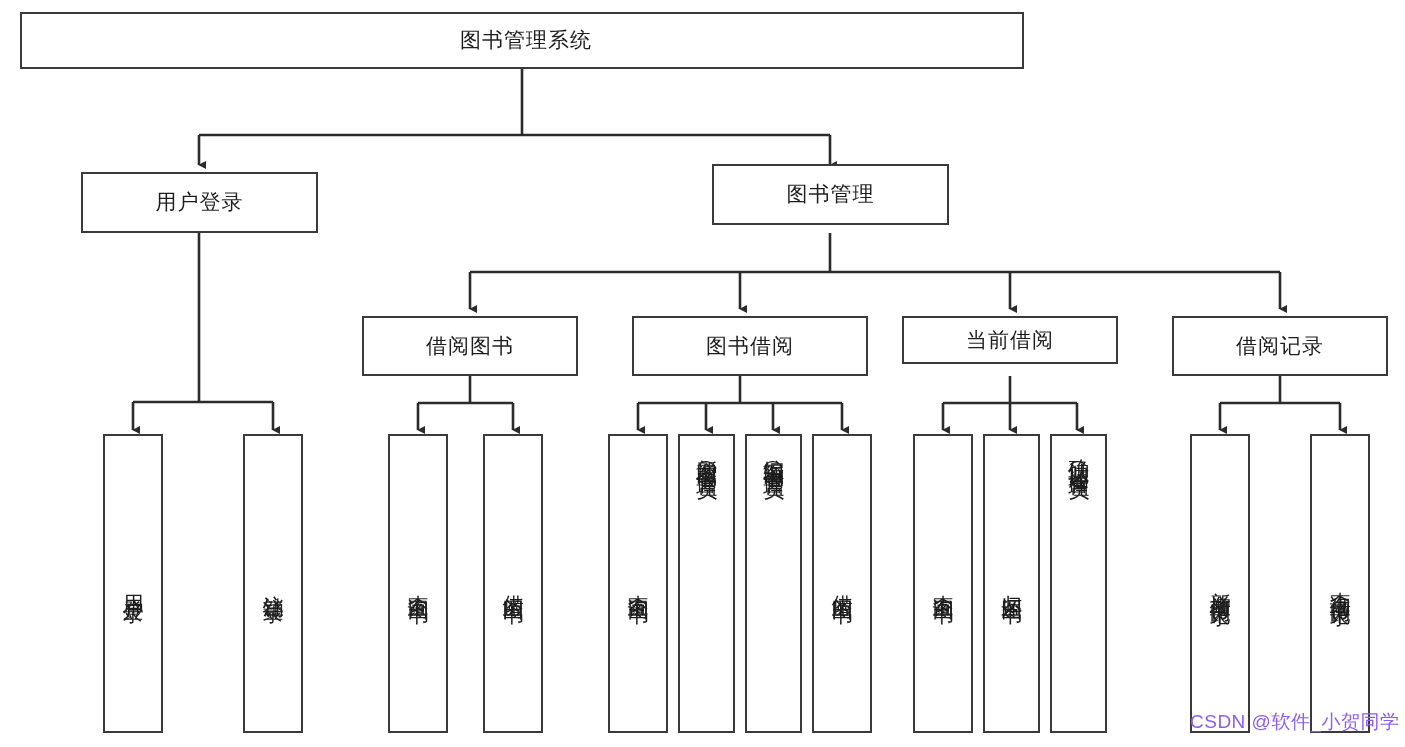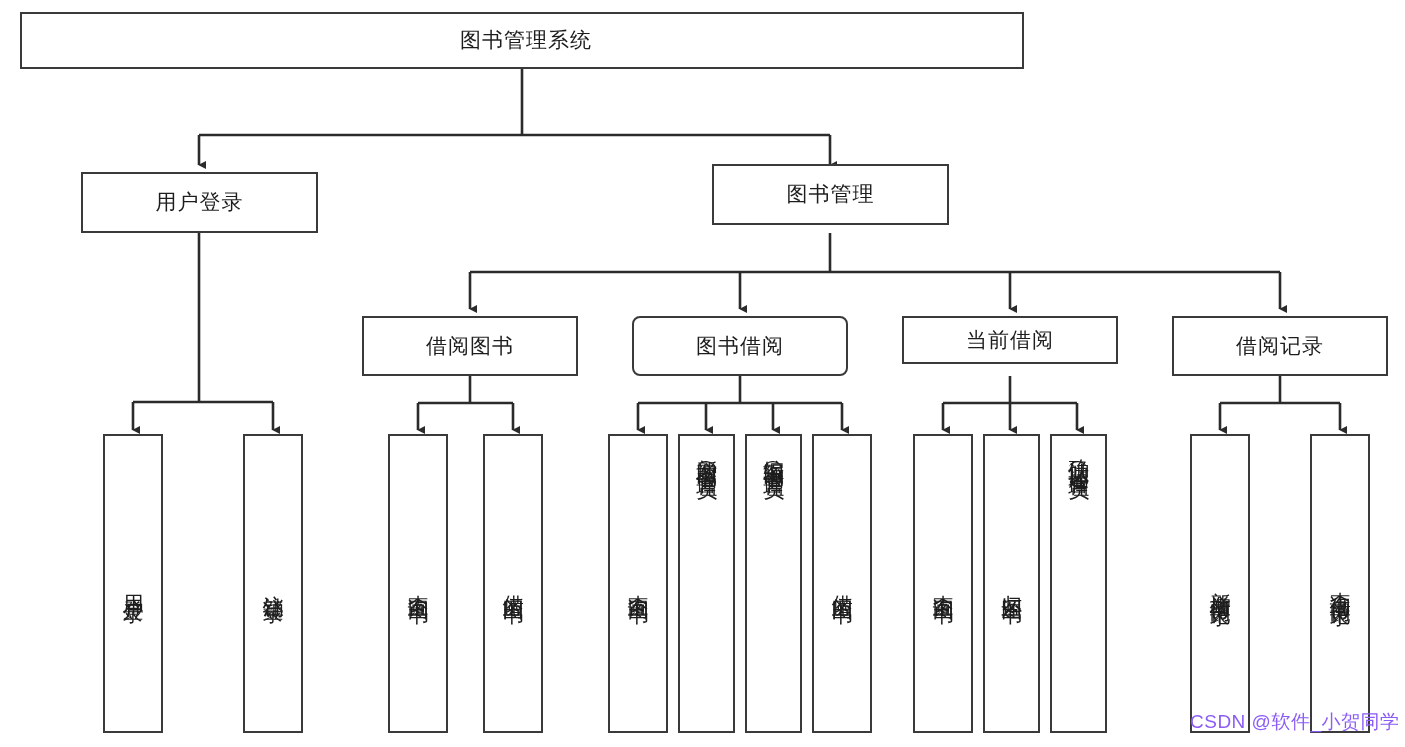--- a/index.html
+++ b/index.html
@@ -115,21 +115,21 @@
   <div class="node" style="left:81px;top:172px;width:237px;height:61px;">
     <span class="label">用户登录</span>
   </div>
   <div class="node" style="left:712px;top:164px;width:237px;height:61px;">
     <span class="label">图书管理</span>
   </div>
 
   <div class="node" style="left:362px;top:316px;width:216px;height:60px;">
     <span class="label">借阅图书</span>
   </div>
-  <div class="node" style="left:632px;top:316px;width:216px;height:60px;border-radius:8px;">
+  <div class="node" style="left:632px;top:316px;width:236px;height:60px;">
     <span class="label">图书借阅</span>
   </div>
   <div class="node" style="left:902px;top:316px;width:216px;height:48px;">
     <span class="label">当前借阅</span>
   </div>
   <div class="node" style="left:1172px;top:316px;width:216px;height:60px;">
     <span class="label">借阅记录</span>
   </div>
 
   <div class="node vert mid" style="left:103px;top:434px;width:60px;height:299px;">

